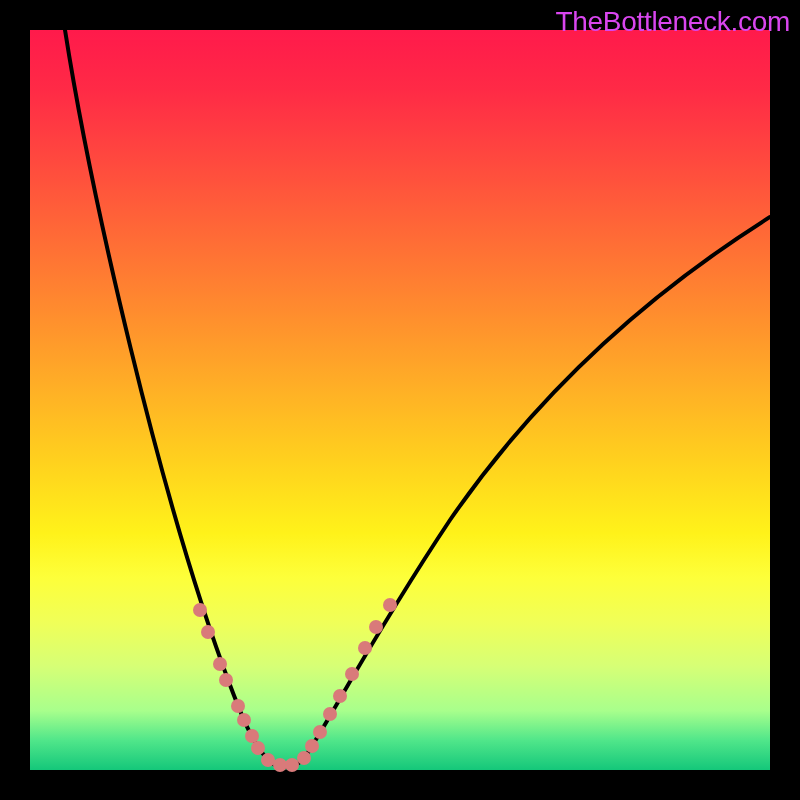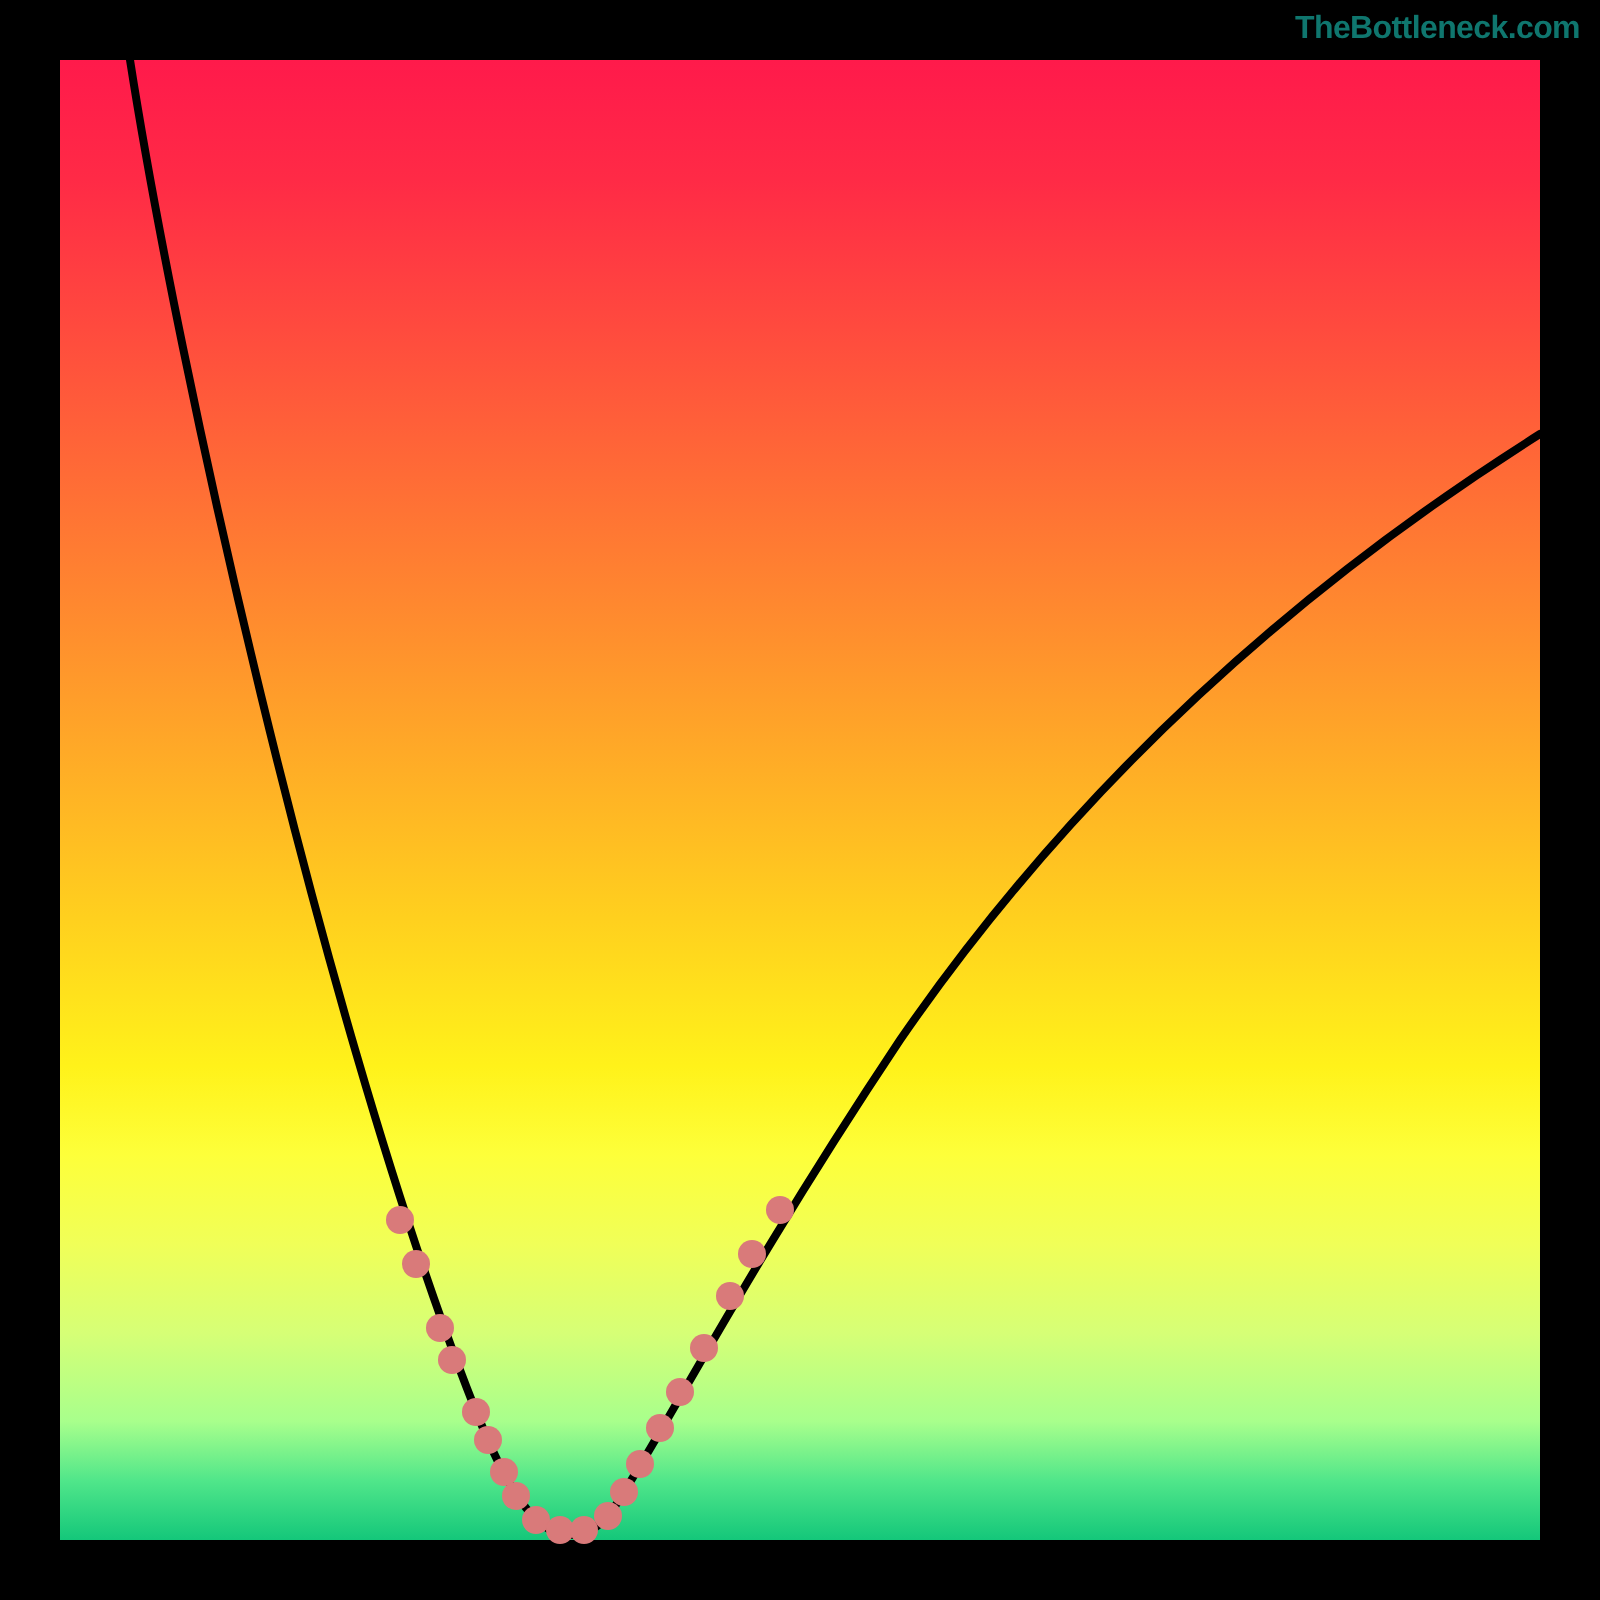--- a/index.html
+++ b/index.html
@@ -38,23 +38,23 @@
       #d6ff76 86%,
       #a8ff8c 92%,
       #50e68a 96%,
       #14c77a 100%
     );
   }
   .watermark {
     position: absolute;
     top: 6px;
     right: 10px;
-    color: #0f766e;
-    font-size: 16px;
-    font-weight: 700;
+    color: #d946ef;
+    font-size: 28px;
+    font-weight: 400;
     letter-spacing: -0.3px;
     pointer-events: none;
   }
   svg.curve {
     position: absolute;
     left: 0;
     top: 0;
     width: 740px;
     height: 740px;
   }

